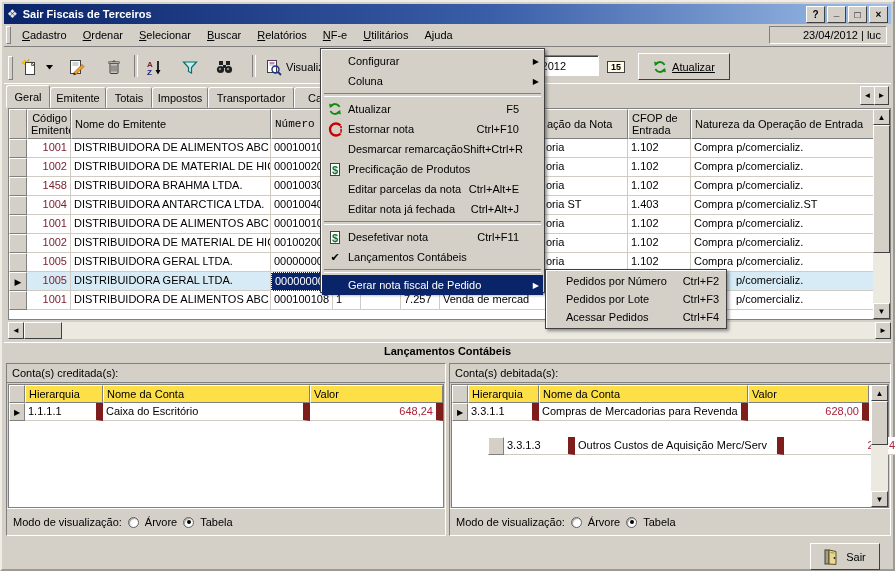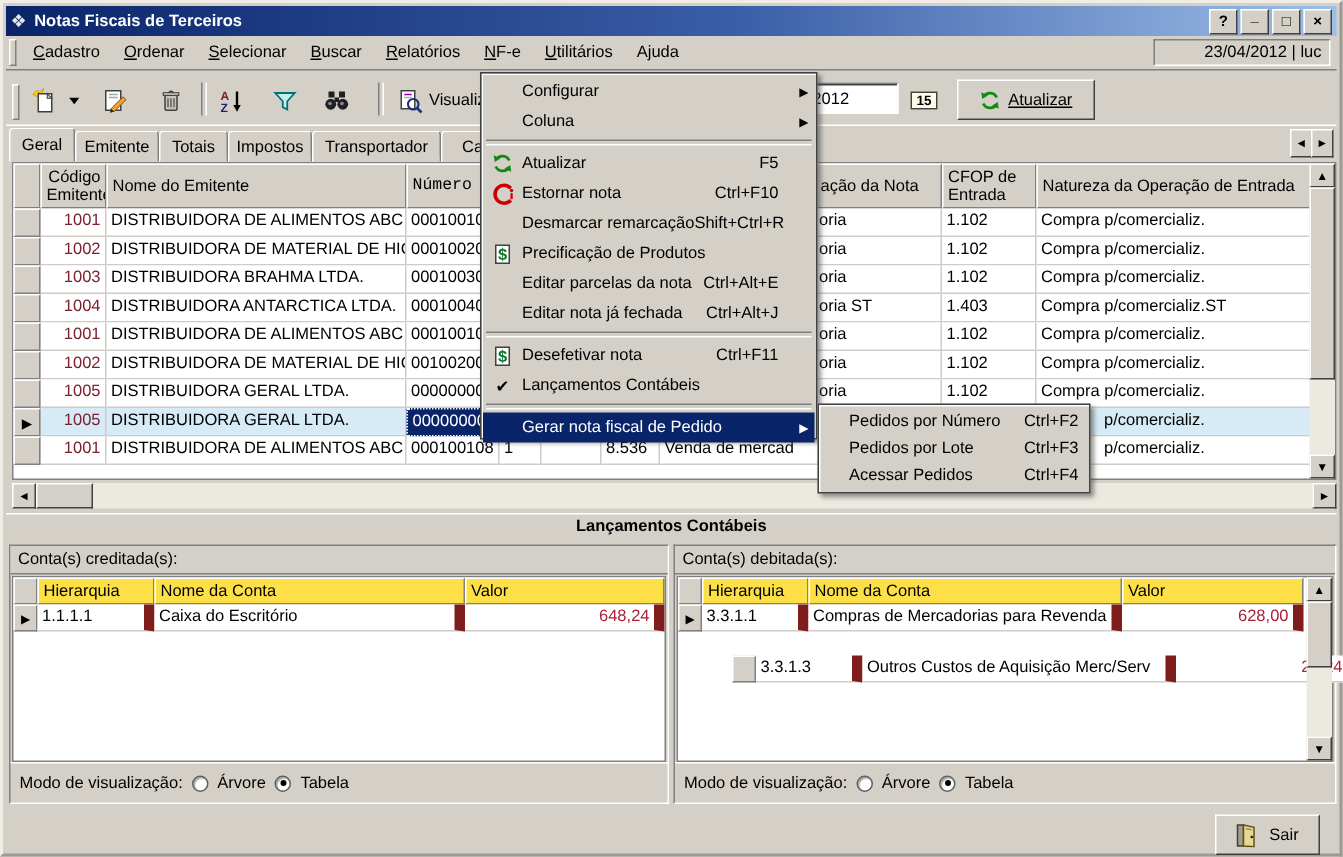--- a/index.html
+++ b/index.html
@@ -114,21 +114,21 @@
   .chk{color:#000;font-size:11px;}
   svg{display:block;}
 </style>
 </head>
 <body>
 
 <div class="win">
 
   <div class="titlebar">
     <span class="appicon">❖</span>
-    <span class="ttl">Notas Fiscais de Terceiros</span>
+    <span class="ttl">Sair Fiscais de Terceiros</span>
     <span class="tbtn">?</span>
     <span class="tbtn min">
         <span>_</span>
       </span>
     <span class="tbtn">□</span>
     <span class="tbtn">×</span>
   </div>
 
   <div class="menubar">
     <span class="grip"></span>
@@ -299,21 +299,21 @@
           <span class="g-cell numero" style="width: 62px;">00010020</span>
           <span class="g-cell c4" style="width: 28px;"></span>
           <span class="g-cell c5" style="width: 40px;"></span>
           <span class="g-cell c6" style="width: 39px;"></span>
           <span class="g-cell oper pad-oper" style="width: 188px;">oria</span>
           <span class="g-cell cfop" style="width: 63px;">1.102</span>
           <span class="g-cell natureza" style="width: 184px;">Compra p/comercializ.</span>
         </div>
         <div class="g-row" style="top: 38px;">
           <span class="g-cell ind" style="width: 18px;"></span>
-          <span class="g-cell codigo" style="width: 44px;">1003</span>
+          <span class="g-cell codigo" style="width: 44px;">1458</span>
           <span class="g-cell nome" style="width: 200px;">DISTRIBUIDORA BRAHMA LTDA.</span>
           <span class="g-cell numero" style="width: 62px;">00010030</span>
           <span class="g-cell c4" style="width: 28px;"></span>
           <span class="g-cell c5" style="width: 40px;"></span>
           <span class="g-cell c6" style="width: 39px;"></span>
           <span class="g-cell oper pad-oper" style="width: 188px;">oria</span>
           <span class="g-cell cfop" style="width: 63px;">1.102</span>
           <span class="g-cell natureza" style="width: 184px;">Compra p/comercializ.</span>
         </div>
         <div class="g-row" style="top: 57px;">
@@ -376,21 +376,21 @@
           <span class="g-cell cfop" style="width: 63px;"></span>
           <span class="g-cell natureza pad-nat" style="width: 184px;">p/comercializ.</span>
         </div>
         <div class="g-row" style="top: 152px;">
           <span class="g-cell ind" style="width: 18px;"></span>
           <span class="g-cell codigo" style="width: 44px;">1001</span>
           <span class="g-cell nome" style="width: 200px;">DISTRIBUIDORA DE ALIMENTOS ABC LTDA.</span>
           <span class="g-cell numero" style="width: 62px;">000100108</span>
           <span class="g-cell c4" style="width: 28px;">1</span>
           <span class="g-cell c5" style="width: 40px;"></span>
-          <span class="g-cell c6" style="width: 39px;">8.536</span>
+          <span class="g-cell c6" style="width: 39px;">7.257</span>
           <span class="g-cell oper" style="width: 188px;">Venda de mercad</span>
           <span class="g-cell cfop" style="width: 63px;"></span>
           <span class="g-cell natureza pad-nat" style="width: 184px;">p/comercializ.</span>
         </div>
       </div>
     <div class="vscroll">
       <span class="sb-btn" style="top:0;">▲</span>
       <span class="sb-thumb" style="top:16px;height:128px;"></span>
       <span class="sb-btn" style="top:194px;">▼</span>
     </div>

